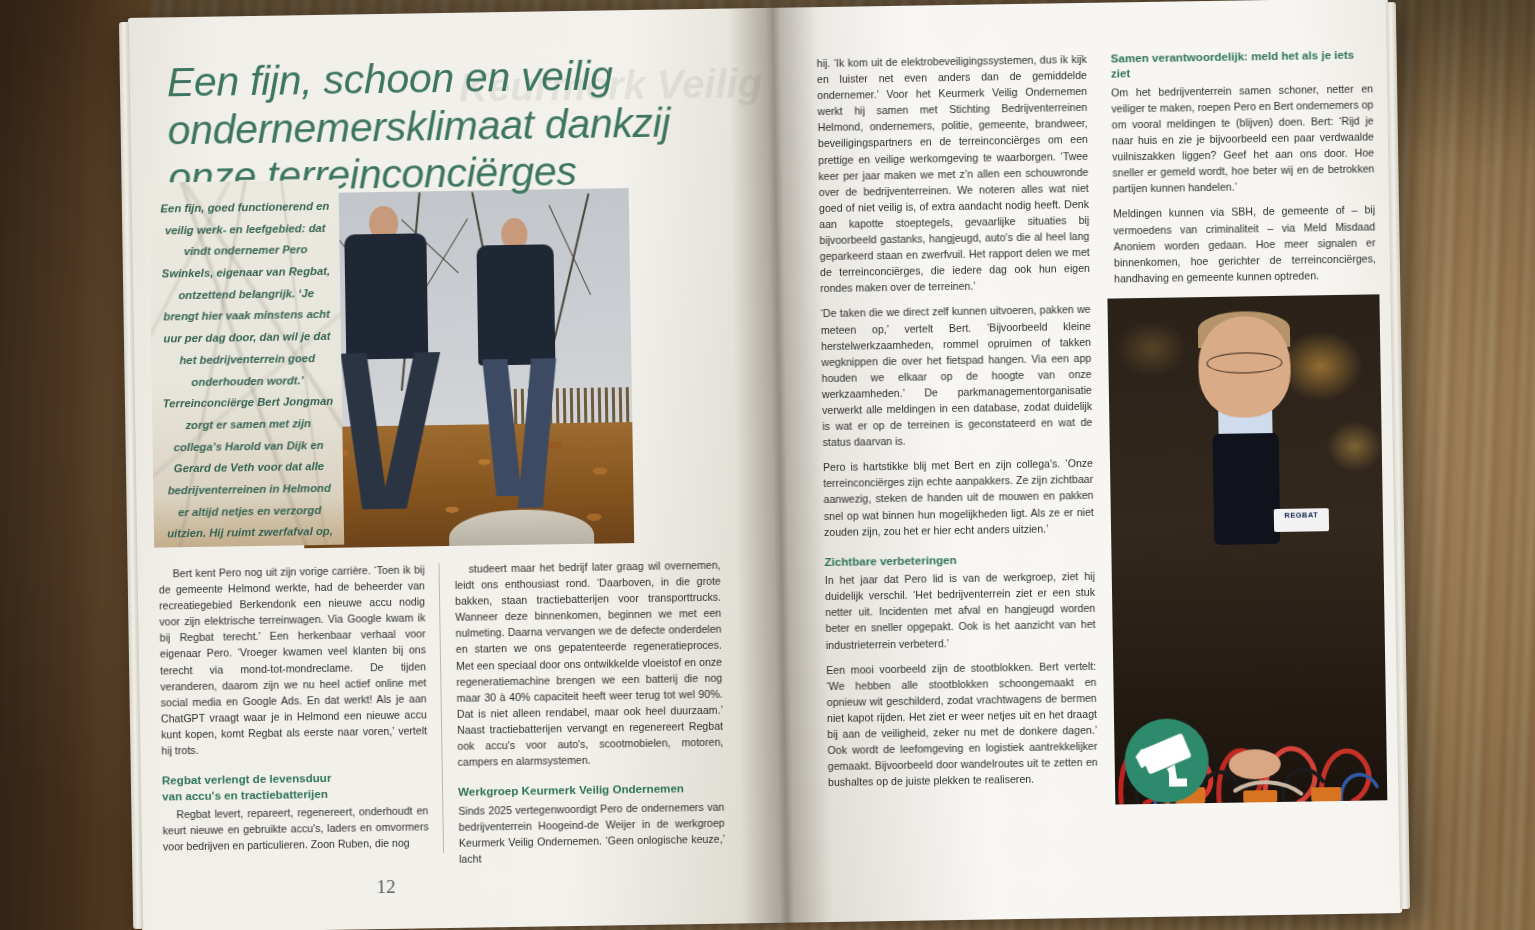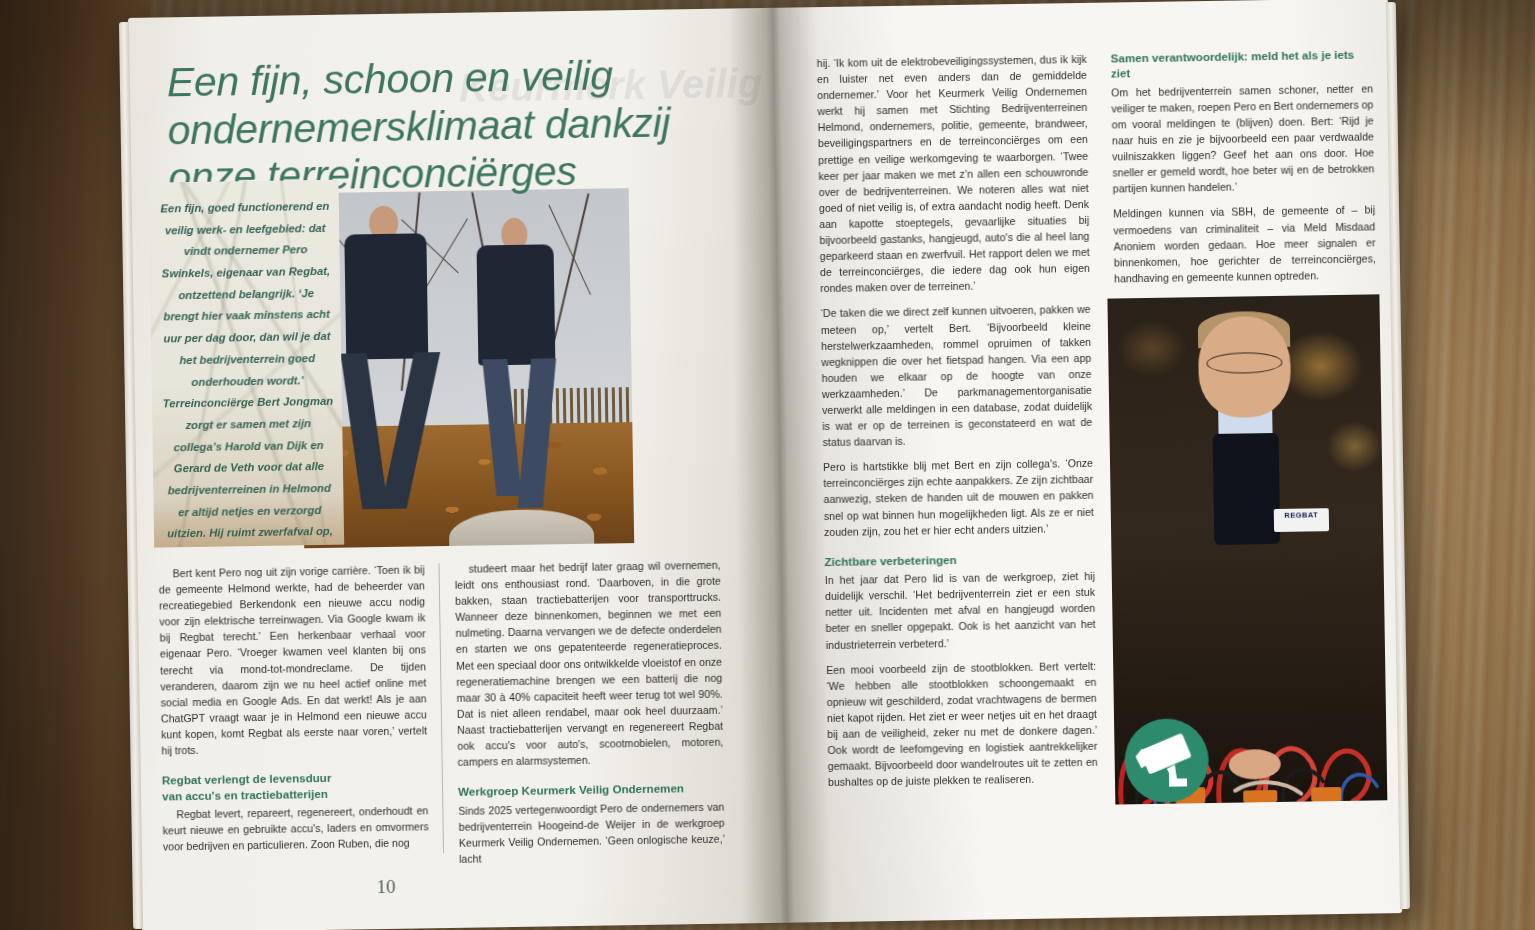--- a/index.html
+++ b/index.html
@@ -281,21 +281,21 @@
       </div>
       <p class="body-p indent">Regbat levert, repareert, regenereert, onderhoudt en keurt nieuwe en gebruikte accu's, laders en omvormers voor bedrijven en particulieren. Zoon Ruben, die nog</p>
     </div>
 
     <div class="lcol" id="lcol2">
       <p class="body-p indent">studeert maar het bedrijf later graag wil overnemen, leidt ons enthousiast rond. ‘Daarboven, in die grote bakken, staan tractiebatterijen voor transporttrucks. Wanneer deze binnenkomen, beginnen we met een nulmeting. Daarna vervangen we de defecte onderdelen en starten we ons gepatenteerde regeneratieproces. Met een speciaal door ons ontwikkelde vloeistof en onze regeneratiemachine brengen we een batterij die nog maar 30 à 40% capaciteit heeft weer terug tot wel 90%. Dat is niet alleen rendabel, maar ook heel duurzaam.’ Naast tractiebatterijen vervangt en regenereert Regbat ook accu's voor auto's, scootmobielen, motoren, campers en alarmsystemen.</p>
       <div class="subhead">Werkgroep Keurmerk Veilig Ondernemen</div>
       <p class="body-p">Sinds 2025 vertegenwoordigt Pero de ondernemers van bedrijventerrein Hoogeind-de Weijer in de werkgroep Keurmerk Veilig Ondernemen. ‘Geen onlogische keuze,’ lacht</p>
     </div>
 
-    <div class="pagenum" id="pn-left">10</div>
+    <div class="pagenum" id="pn-left">12</div>
   </div>
 
   <div class="page" id="page-right">
 
     <div class="rcol" id="rcol1">
       <p class="body-p">hij. ‘Ik kom uit de elektrobeveiligingssystemen, dus ik kijk en luister net even anders dan de gemiddelde ondernemer.’ Voor het Keurmerk Veilig Ondernemen werkt hij samen met Stichting Bedrijventerreinen Helmond, ondernemers, politie, gemeente, brandweer, beveiligingspartners en de terreinconciërges om een prettige en veilige werkomgeving te waarborgen. ‘Twee keer per jaar maken we met z’n allen een schouwronde over de bedrijventerreinen. We noteren alles wat niet goed of niet veilig is, of extra aandacht nodig heeft. Denk aan kapotte stoeptegels, gevaarlijke situaties bij bijvoorbeeld gastanks, hangjeugd, auto's die al heel lang geparkeerd staan en zwerfvuil. Het rapport delen we met de terreinconciërges, die iedere dag ook hun eigen rondes maken over de terreinen.’</p>
       <p class="body-p">‘De taken die we direct zelf kunnen uitvoeren, pakken we meteen op,’ vertelt Bert. ‘Bijvoorbeeld kleine herstelwerkzaamheden, rommel opruimen of takken wegknippen die over het fietspad hangen. Via een app houden we elkaar op de hoogte van onze werkzaamheden.’ De parkmanagementorganisatie verwerkt alle meldingen in een database, zodat duidelijk is wat er op de terreinen is geconstateerd en wat de status daarvan is.</p>
       <p class="body-p">Pero is hartstikke blij met Bert en zijn collega's. ‘Onze terreinconciërges zijn echte aanpakkers. Ze zijn zichtbaar aanwezig, steken de handen uit de mouwen en pakken snel op wat binnen hun mogelijkheden ligt. Als ze er niet zouden zijn, zou het er hier echt anders uitzien.’</p>
       <div class="subhead">Zichtbare verbeteringen</div>
       <p class="body-p">In het jaar dat Pero lid is van de werkgroep, ziet hij duidelijk verschil. ‘Het bedrijventerrein ziet er een stuk netter uit. Incidenten met afval en hangjeugd worden beter en sneller opgepakt. Ook is het aanzicht van het industrieterrein verbeterd.’</p>

